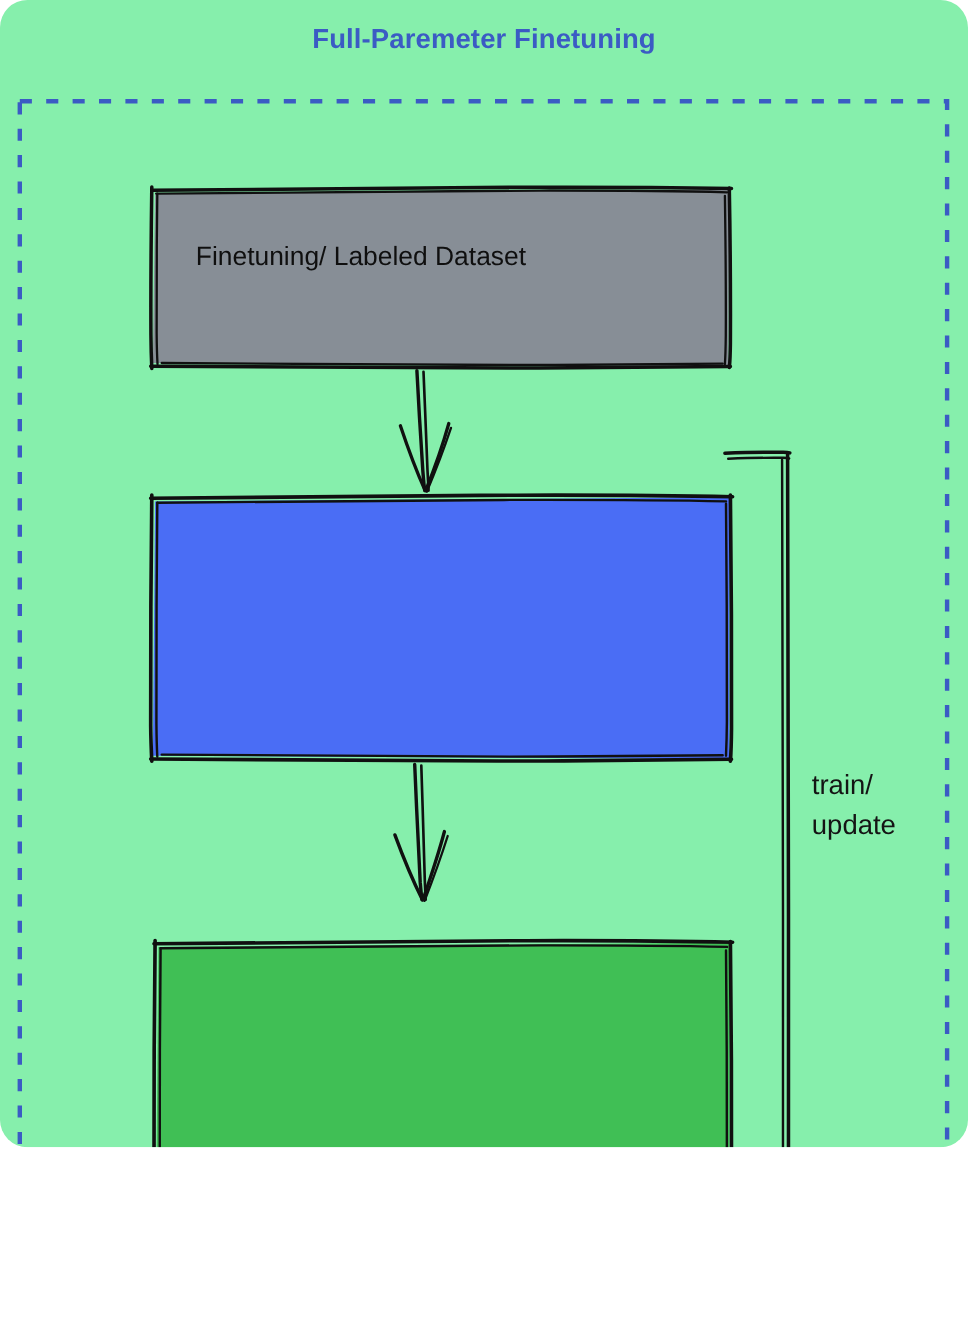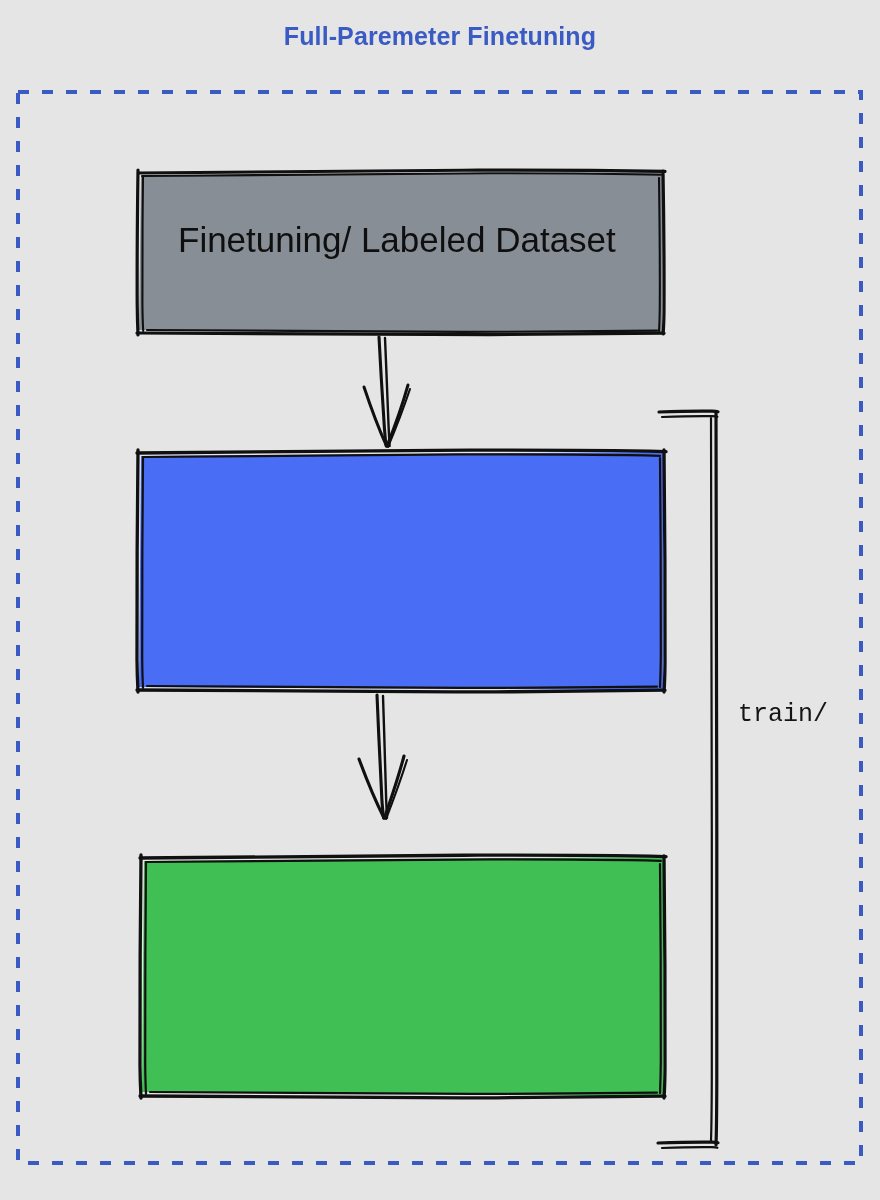--- a/index.html
+++ b/index.html
@@ -8,23 +8,24 @@
     padding: 0;
     background: #ffffff;
   }
   body {
     font-family: "Liberation Sans", sans-serif;
     -webkit-font-smoothing: antialiased;
   }
   #canvas {
     position: relative;
     width: 880px;
-    height: 1200px;
-    background: #e5e5e5;
+    height: 1043px;
+    background: #86efac;
     overflow: hidden;
+    border-radius: 25px;
   }
   #sketch {
     position: absolute;
     left: 0;
     top: 0;
     width: 880px;
     height: 1200px;
     pointer-events: none;
   }
 
@@ -40,21 +41,21 @@
     letter-spacing: 0.1px;
     color: #3b5bc4;
     font-family: "Liberation Sans", sans-serif;
     white-space: nowrap;
   }
 
   
   .node-label {
     position: absolute;
     color: #0f0f0f;
-    font-size: 35px;
+    font-size: 24px;
     font-weight: 400;
     font-family: "Liberation Sans", sans-serif;
     white-space: nowrap;
     line-height: 1.15;
   }
   .node-label.dataset {
     left: 178px;
     top: 220px;
   }
   .node-label.pretrained {
@@ -69,21 +70,21 @@
   
   .edge-label {
     position: absolute;
     left: 738px;
     top: 697px;
     width: 120px;
     color: #141414;
     font-size: 25px;
     font-weight: 400;
     line-height: 1.42;
-    font-family: Liberation Mono, monospace;
+    font-family: Liberation Sans, sans-serif;
   }
   .edge-label span { display: block; }
 
   
   .hit {
     position: absolute;
     background: transparent;
   }
 </style>
 </head>
@@ -160,19 +161,20 @@
   </svg>
 
   <div class="diagram-title">Full-Paremeter Finetuning</div>
 
   <div class="node-label dataset">Finetuning/ Labeled Dataset</div>
 
 
 
   <div class="edge-label">
     <span>train/</span>
+    <span>update</span>
   </div>
 
   <div class="hit" style="left:137px;top:170px;width:527px;height:164px;"></div>
   <div class="hit" style="left:137px;top:450px;width:527px;height:242px;"></div>
   <div class="hit" style="left:140px;top:855px;width:524px;height:243px;"></div>
 
 </div>
 
 </body></html>

